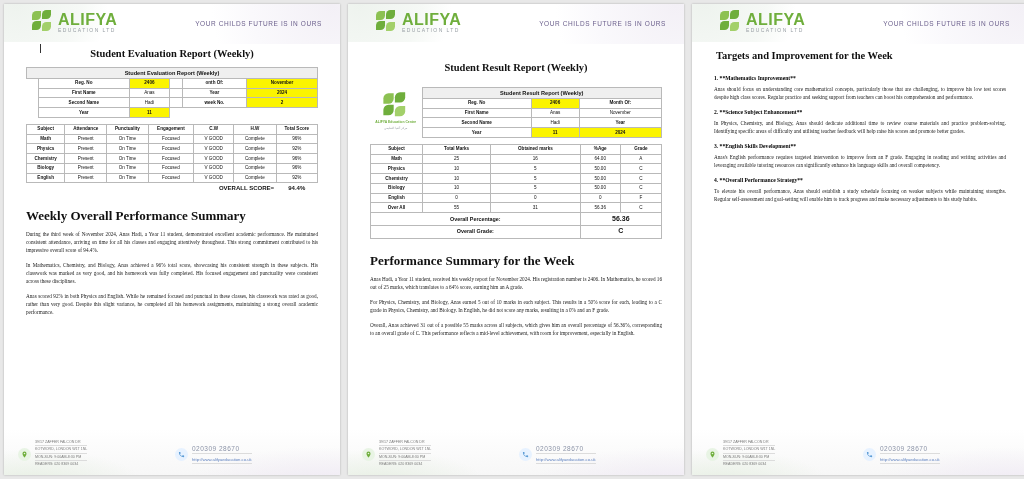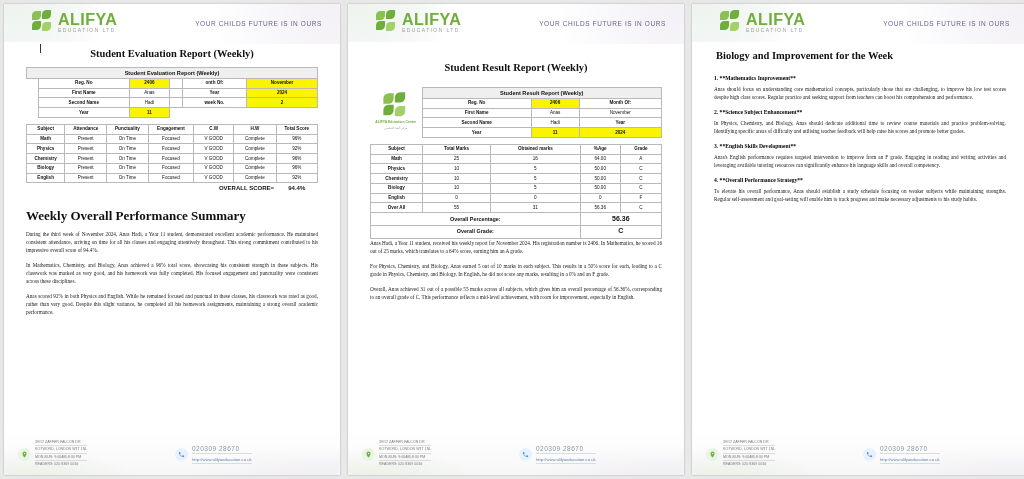--- a/index.html
+++ b/index.html
@@ -528,20 +528,21 @@
           <td colspan="3" class="lbl bold" style="font-size:5.4px">Overall Percentage:</td>
           <td colspan="2" class="bold" style="font-size:7px">56.36</td>
         </tr>
         <tr>
           <td colspan="3" class="lbl bold" style="font-size:5.4px">Overall Grade:</td>
           <td colspan="2" class="bold" style="font-size:7px">C</td>
         </tr>
       </tbody>
         </table>
 
+      <div class="sec-head">Performance Summary for the Week</div>
       <p class="body">Anas Hadi, a Year 11 student, received his weekly report for November 2024. His registration number is 2406. In Mathematics, he scored 16 out of 25 marks, which translates to a 64% score, earning him an A grade.</p>
       <p class="body">For Physics, Chemistry, and Biology, Anas earned 5 out of 10 marks in each subject. This results in a 50% score for each, leading to a C grade in Physics, Chemistry, and Biology. In English, he did not score any marks, resulting in a 0% and an F grade.</p>
       <p class="body">Overall, Anas achieved 31 out of a possible 55 marks across all subjects, which gives him an overall percentage of 56.36%, corresponding to an overall grade of C. This performance reflects a mid-level achievement, with room for improvement, especially in English.</p>
     </div>
 
     <div class="page-footer">
       <div class="f-wave"></div>
       <div class="f-cols">
         <div class="f-col">
           <div class="f-ico green">
@@ -584,21 +585,21 @@
         </div>
         <div class="logo-text">
           <div class="logo-name">ALIFYA</div>
           <div class="logo-sub">EDUCATION LTD</div>
         </div>
       </div>
       <div class="hdr-tagline">YOUR CHILDS FUTURE IS IN OURS</div>
     </div>
 
     <div class="page-body">
-      <div class="doc-title left">Biology and Improvement for the Week</div>
+      <div class="doc-title left">Targets and Improvement for the Week</div>
 
       <div style="margin-top:14px">
         <div class="num-head">1. **Mathematics Improvement**</div>
         <p class="body">Anas should focus on understanding core mathematical concepts, particularly those that are challenging, to improve his low test scores despite high class scores. Regular practice and seeking support from teachers can boost his comprehension and performance.</p>
       </div>
       <div style="margin-top:8px">
         <div class="num-head">2. **Science Subject Enhancement**</div>
         <p class="body">In Physics, Chemistry, and Biology, Anas should dedicate additional time to review course materials and practice problem-solving. Identifying specific areas of difficulty and utilising teacher feedback will help raise his scores and promote better grades.</p>
       </div>
       <div style="margin-top:8px">

